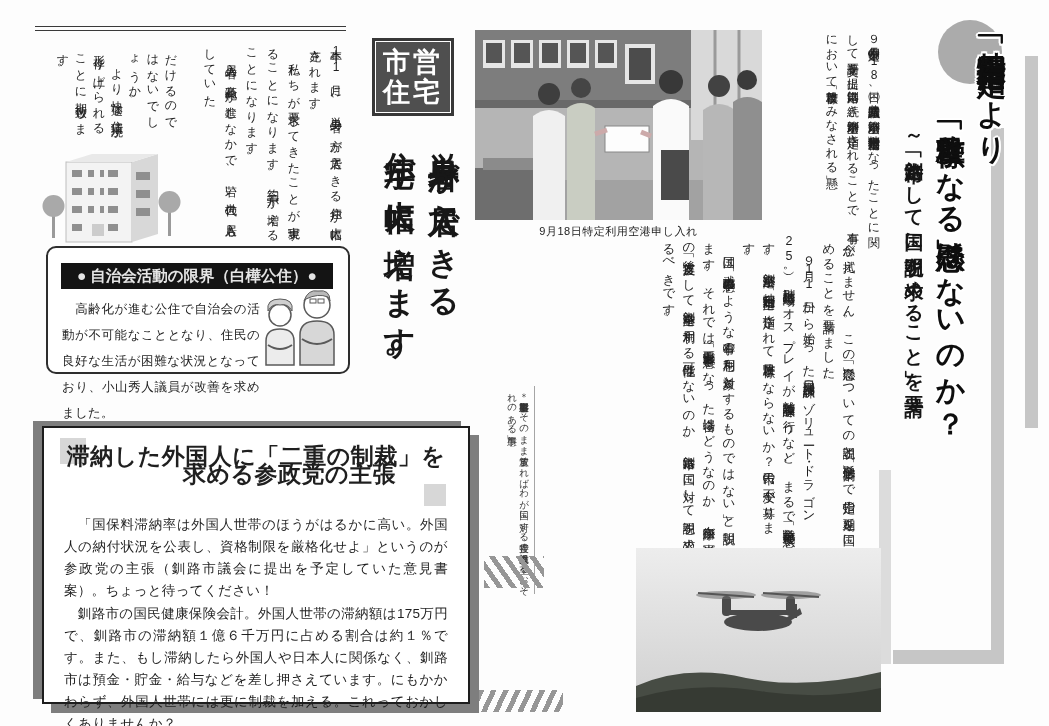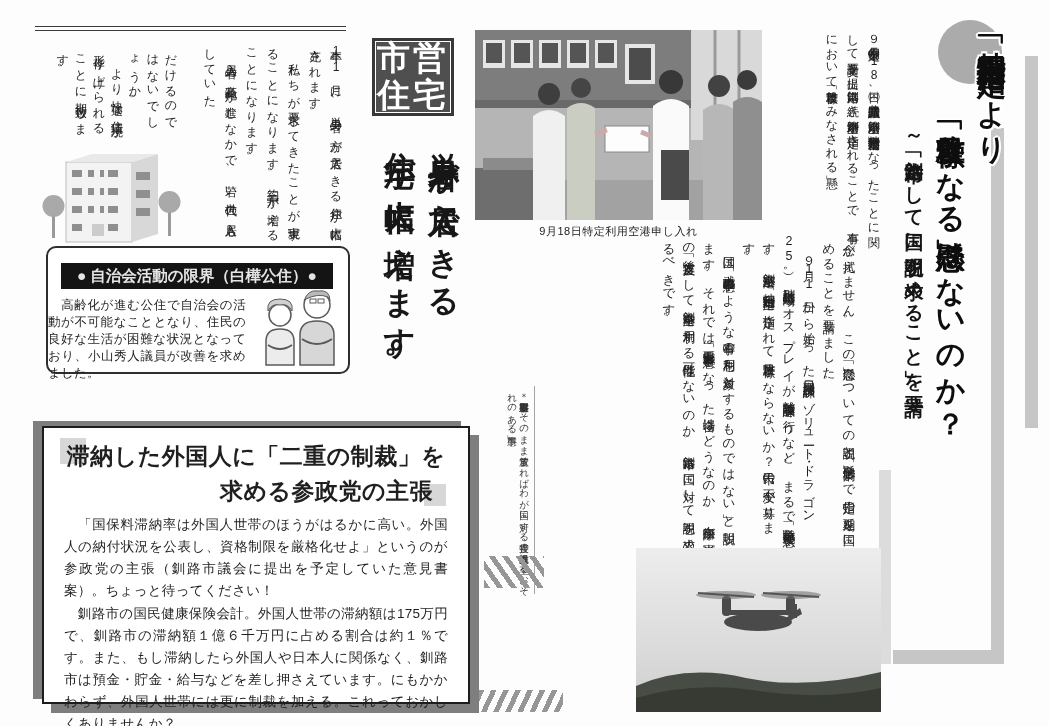--- a/index.html
+++ b/index.html
@@ -17,21 +17,21 @@
   .rule2{border-top:1.5px solid #3a3a3a;border-bottom:1.5px solid #3a3a3a;height:3px;}
   
   .halo{
     text-shadow:1.5px 1.5px 0 #fff,-1.5px -1.5px 0 #fff,1.5px -1.5px 0 #fff,
                 -1.5px 1.5px 0 #fff,0 2px 0 #fff,2px 0 0 #fff,0 -2px 0 #fff,-2px 0 0 #fff;
   }
   .graybar{background:#c6c6c6;}
   .badge{
     background:#4f4f4f;border:3px solid #383838;box-shadow:0 0 0 1px #fff inset;
     display:flex;flex-direction:column;align-items:center;justify-content:center;
-    color:#fff;font-weight:900;font-size:33px;line-height:1.12;letter-spacing:3px;
+    color:#fff;font-weight:900;font-size:27px;line-height:1.12;letter-spacing:3px;
     text-align:center;
   }
   .jbox{
     border:2px solid #2e2e2e;border-radius:10px;background:#fff;
   }
   .jtitle{
     background:#141414;color:#e5e5e5;text-align:center;
     font-family:"Liberation Serif",serif;font-weight:700;font-size:15.5px;
     line-height:26px;height:26px;
   }
@@ -97,42 +97,42 @@
   <div class="abs badge" style="left:372px;top:38px;width:76px;height:72px;">
     <span>市営</span>
     <span>住宅</span>
   </div>
 
   <div class="abs v" style="left:422px;top:128px;font-size:31px;font-weight:900;letter-spacing:4px;color:#171717;">単身者が入居できる</div>
   <div class="abs v" style="left:378px;top:128px;font-size:31px;font-weight:900;letter-spacing:4px;color:#171717;">住宅が大幅に増えます。</div>
 
   <div class="abs jbox" style="left:46px;top:246px;width:300px;height:124px;">
     <div class="jtitle abs" style="left:13px;top:15px;width:272px;">● 自治会活動の限界（白樺公住）●</div>
-    <div class="abs" style="left:0;top:49px;width:198px;font-size:12.5px;line-height:17px;text-align:justify;letter-spacing:.2px;">　高齢化が進む公住で自治会の活動が不可能なこととなり、住民の良好な生活が困難な状況となっており、小山秀人議員が改善を求めました。</div>
+    <div class="abs" style="left:14px;top:49px;width:198px;font-size:12.5px;line-height:26px;text-align:justify;letter-spacing:.2px;font-family:Liberation Mono, monospace;">　高齢化が進む公住で自治会の活動が不可能なこととなり、住民の良好な生活が困難な状況となっており、小山秀人議員が改善を求めました。</div>
     <svg class="abs" style="right:6px;bottom:5px;" width="84" height="84" viewBox="0 0 84 84">
 
       <circle cx="59" cy="22" r="13" fill="#ffffff" stroke="#5a5a5a" stroke-width="1.5"></circle>
       <path d="M46,18 Q50,6 60,8 Q72,6 72,18 L70,14 Q60,10 48,16 Z" fill="#b9b9b9" stroke="#5a5a5a"></path>
       <rect x="52" y="16" width="6" height="4" fill="none" stroke="#5a5a5a"></rect>
       <rect x="60" y="16" width="6" height="4" fill="none" stroke="#5a5a5a"></rect>
       <path d="M42,82 L42,52 Q42,38 59,38 Q76,38 76,52 L76,82 Z" fill="#d7d7d7" stroke="#5a5a5a" stroke-width="1.5"></path>
       <path d="M44,56 Q59,66 74,56" fill="none" stroke="#5a5a5a" stroke-width="2"></path>
 
       <circle cx="22" cy="32" r="11" fill="#ffffff" stroke="#5a5a5a" stroke-width="1.5"></circle>
       <path d="M10,28 Q8,16 22,16 Q36,16 34,28 Q30,20 22,22 Q14,20 10,28 Z" fill="#cfcfcf" stroke="#5a5a5a"></path>
       <path d="M8,82 L8,58 Q8,46 22,46 Q36,46 36,58 L36,82 Z" fill="#ececec" stroke="#5a5a5a" stroke-width="1.5"></path>
       <path d="M10,62 Q22,70 34,62" fill="none" stroke="#5a5a5a" stroke-width="2"></path>
     </svg>
   </div>
 
   <div class="abs sbox" style="left:42px;top:426px;width:424px;height:274px;">
     <div class="abs decor-sq" style="left:16px;top:10px;width:26px;height:26px;"></div>
     <div class="abs decor-sq" style="left:380px;top:56px;width:22px;height:22px;"></div>
     <div class="abs stitle" style="left:0;top:12px;width:100%;text-align:center;">滞納した外国人に「二重の制裁」を</div>
-    <div class="abs stitle" style="left:0;top:47px;width:100%;text-align:right;padding-right:35px;box-sizing:border-box;">求める参政党の主張</div>
+    <div class="abs stitle" style="left:0;top:30px;width:100%;text-align:right;padding-right:72px;box-sizing:border-box;">求める参政党の主張</div>
     <div class="abs sbody" style="left:20px;top:86px;width:384px;">　「国保料滞納率は外国人世帯のほうがはるかに高い。外国人の納付状況を公表し、資格制限を厳格化せよ」というのが参政党の主張（釧路市議会に提出を予定していた意見書案）。ちょっと待ってください！
 　釧路市の国民健康保険会計。外国人世帯の滞納額は175万円で、釧路市の滞納額１億６千万円に占める割合は約１％です。また、もし滞納したら外国人や日本人に関係なく、釧路市は預金・貯金・給与などを差し押さえています。にもかかわらず、外国人世帯には更に制裁を加える。これっておかしくありませんか？</div>
   </div>
 
   <svg class="abs" style="left:475px;top:30px;" width="287" height="190" viewBox="0 0 287 190">
     <rect width="287" height="190" fill="#b5b5b5"></rect>
     <rect width="287" height="78" fill="#7d7d7d"></rect>
     <rect y="70" width="287" height="8" fill="#696969"></rect>
     <g>
       <rect x="8" y="10" width="22" height="28" fill="#e6e6e6"></rect>

